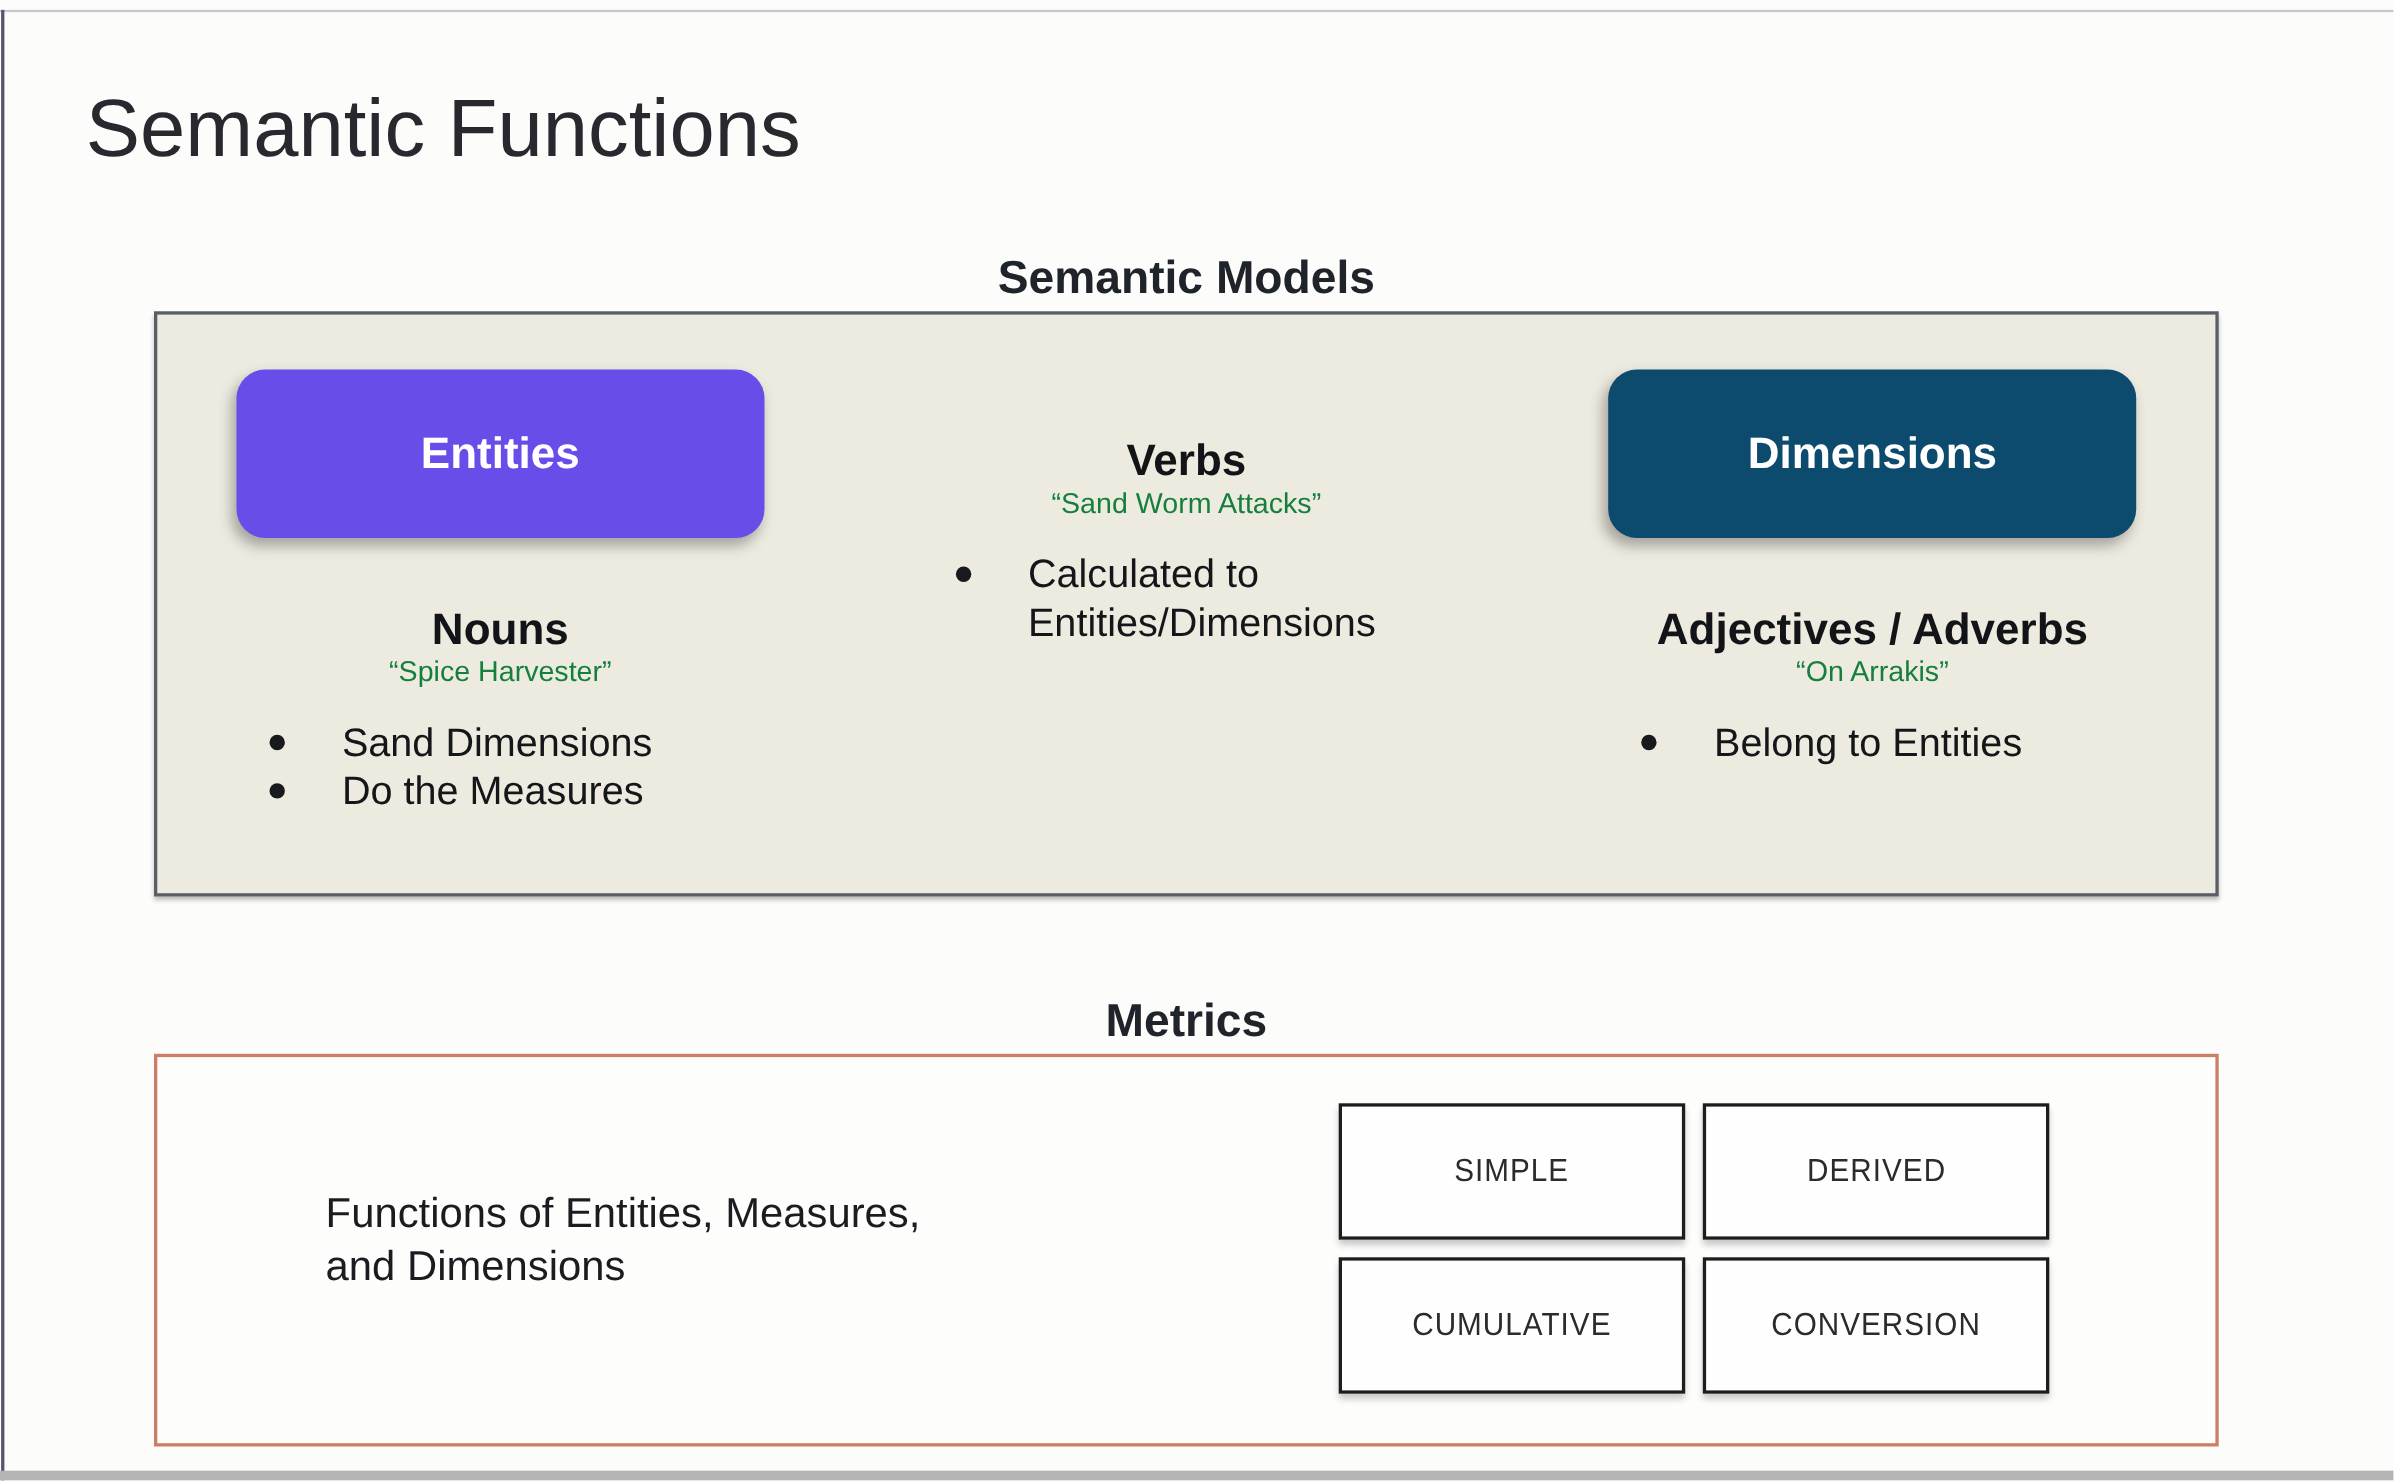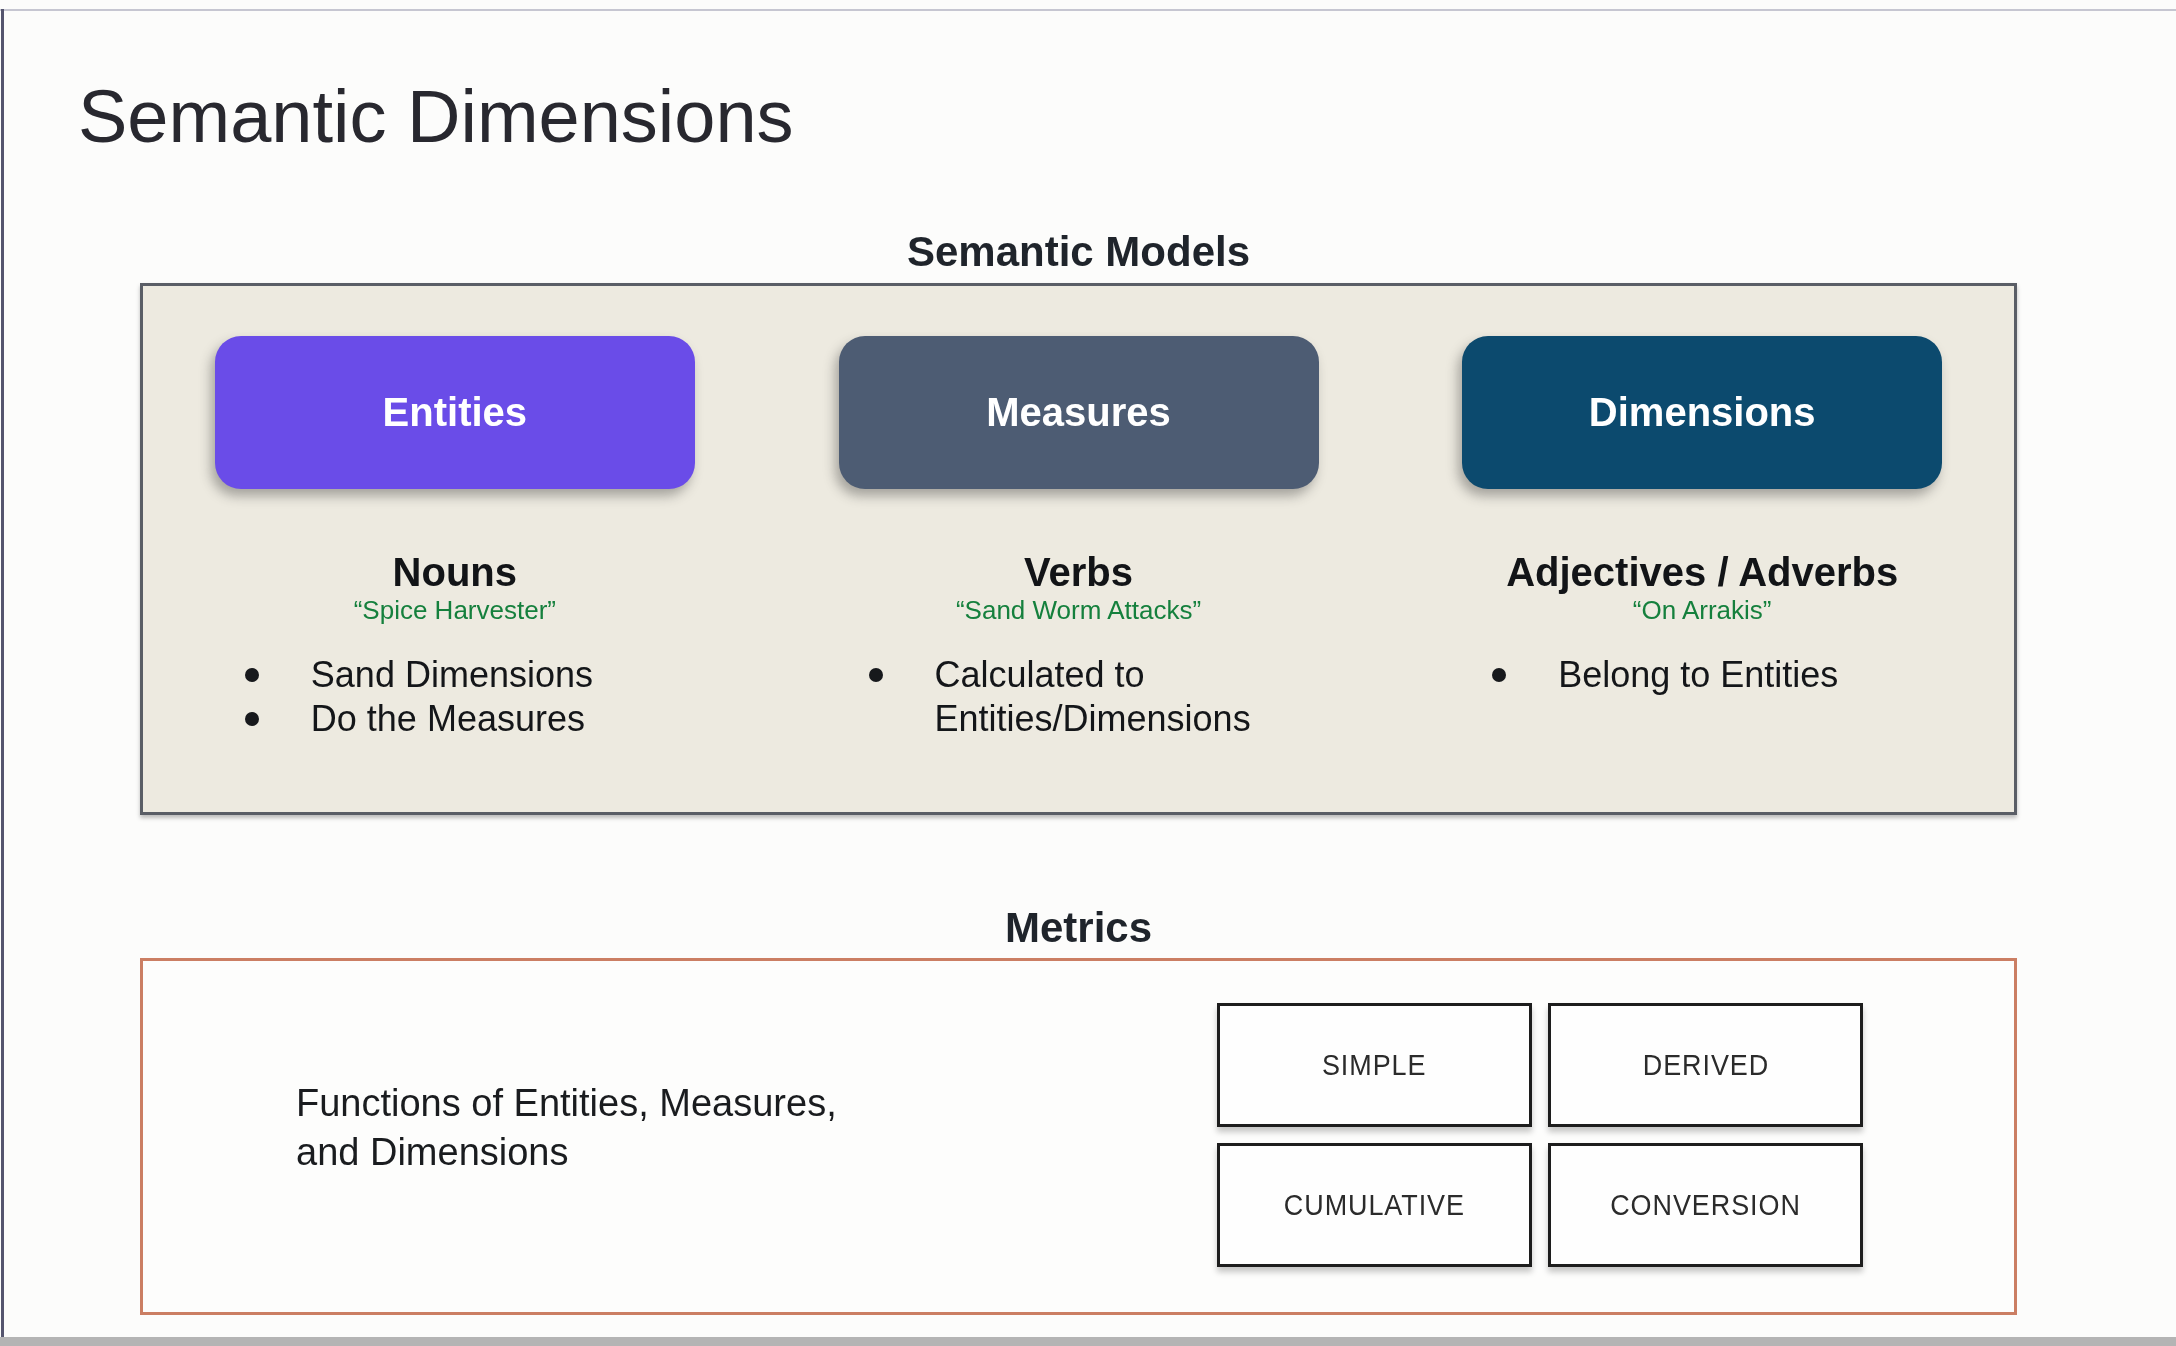--- a/index.html
+++ b/index.html
@@ -76,38 +76,37 @@
     display:inline-block; transform:scaleX(0.93);
     font-size:29px; letter-spacing:1px; color:#2b2b2b;
   }
 </style>
 </head>
 <body>
 
 <div class="frame-top"></div>
 <div class="frame-left"></div>
 
-<h1 class="page-title">Semantic Dimensions</h1>
+<h1 class="page-title">Semantic Functions</h1>
 
 <div class="section-heading models-heading">Semantic Models</div>
 
 <div class="models-panel" style="background-color: rgb(237, 234, 224); border-color: rgb(90, 94, 102);">
 
   <div class="model-col">
     <div class="pill" style="background-color: rgb(106, 76, 232);">Entities</div>
     <div class="pos-heading">Nouns</div>
     <div class="quote">“Spice Harvester”</div>
     <ul>
       <li>Sand Dimensions</li>
       <li>Do the Measures</li>
     </ul>
   </div>
 
   <div class="model-col">
-    <div class="pill" style="background-color: rgb(77, 92, 115);">Measures</div>
     <div class="pos-heading">Verbs</div>
     <div class="quote">“Sand Worm Attacks”</div>
     <ul>
       <li>Calculated to Entities/Dimensions</li>
     </ul>
   </div>
 
   <div class="model-col">
     <div class="pill" style="background-color: #0c4a6e;">Dimensions</div>
     <div class="pos-heading">Adjectives / Adverbs</div>

